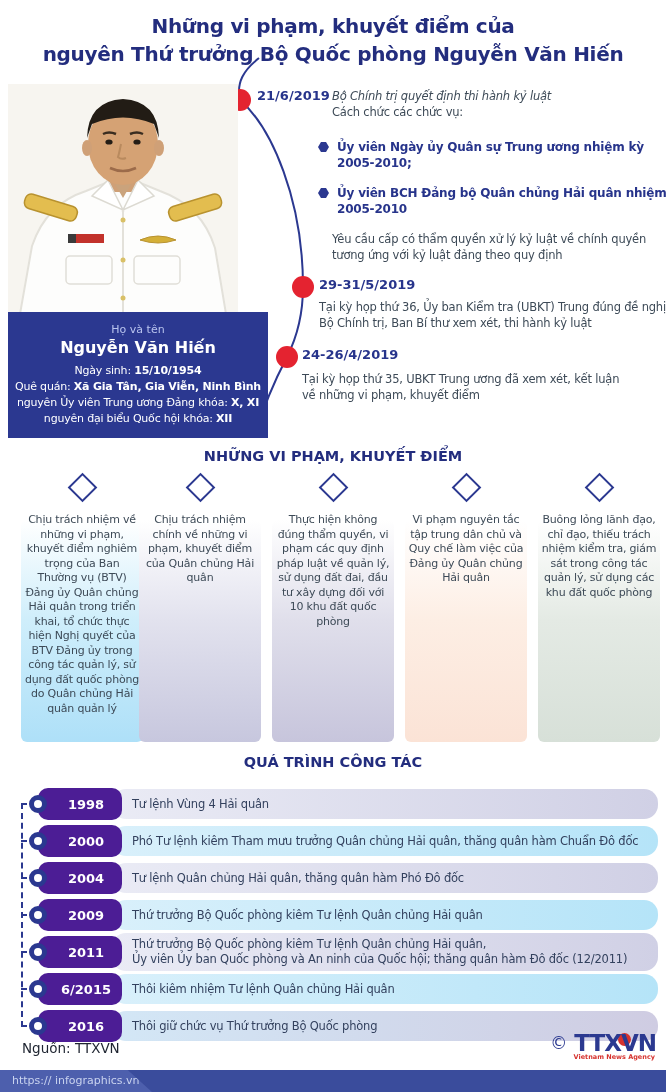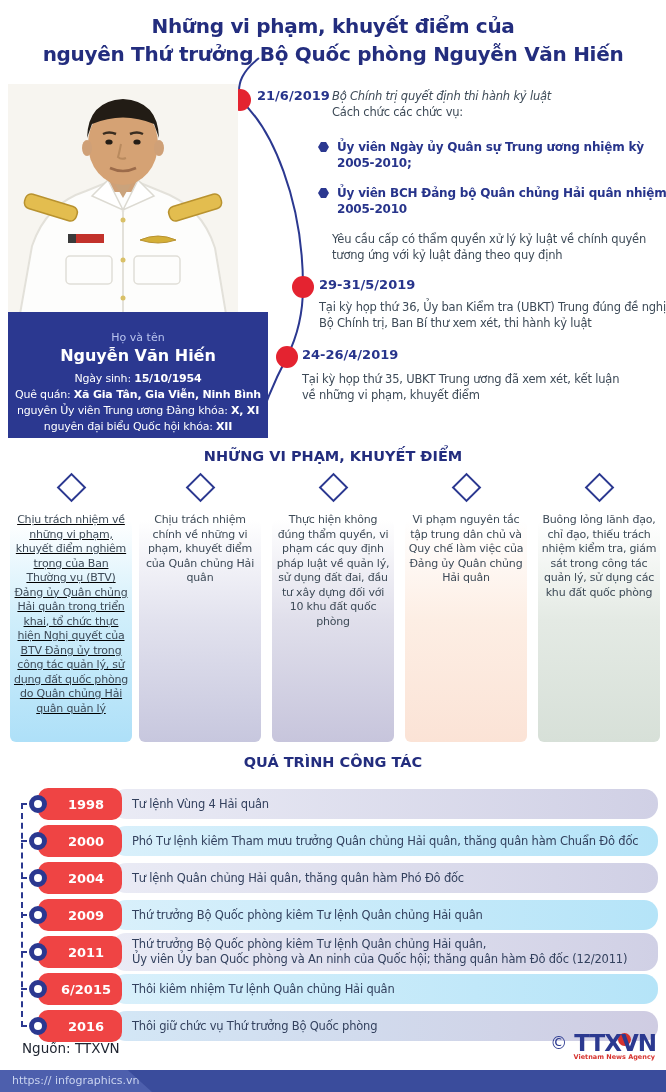--- a/index.html
+++ b/index.html
@@ -14,21 +14,21 @@
   .tl-svg{position:absolute;left:0;top:0;width:666px;height:480px;z-index:1;pointer-events:none;}
   .t-date{position:absolute;font-weight:bold;color:#27348b;font-size:13px;white-space:nowrap;z-index:2;}
   .t-body{position:absolute;color:#3d4a57;font-size:11.5px;line-height:16px;white-space:nowrap;z-index:2;letter-spacing:-0.2px;}
   .italic{font-style:italic;}
   .t-bullet{position:absolute;display:flex;gap:8px;z-index:2;}
   .hex{width:11px;height:10px;background:#2b3890;clip-path:polygon(27% 0,73% 0,100% 50%,73% 100%,27% 100%,0 50%);margin-top:3px;flex:none;}
   .btxt{font-weight:bold;color:#27348b;font-size:12px;line-height:16px;white-space:nowrap;letter-spacing:-0.2px;}
   
   .profile{position:absolute;left:8px;top:312px;width:260px;height:126px;background:#2b3890;color:#fff;
            text-align:center;z-index:3;}
-  .p-label{font-size:11px;color:#b9c4ee;margin-top:19px;}
+  .p-label{font-size:11px;color:#b9c4ee;margin-top:11px;}
   .p-name{font-size:16px;font-weight:bold;margin:2px 0 6px;}
   .p-row{font-size:11px;line-height:16px;letter-spacing:-0.2px;}
   .p-row b{font-weight:bold;}
   
   .v-heading{position:absolute;top:448px;left:0;right:0;text-align:center;font-size:14.5px;font-weight:bold;color:#232d7e;z-index:2;}
   .vcol{position:absolute;top:470px;width:122px;height:272px;}
   .vcol .diamond{width:17px;height:17px;border:2px solid #2b3890;transform:rotate(45deg);margin:7px auto 0;background:#fff;}
   .vcol .panel{position:absolute;left:0;right:0;top:50px;bottom:0;border-radius:6px;}
   .panel-c1{background:linear-gradient(180deg,#ffffff 0%,#cfeefb 45%,#aee0f8 100%);}
   .panel-c2{background:linear-gradient(180deg,#ffffff 0%,#e2e2ee 45%,#c7c7de 100%);}
@@ -40,21 +40,21 @@
   .c-heading{position:absolute;top:754px;left:0;right:0;text-align:center;font-size:14.5px;font-weight:bold;color:#232d7e;}
   .vdash{position:absolute;left:21px;top:803px;height:224px;border-left:2px dashed #2b3890;}
   .crow{position:absolute;left:0;width:666px;height:38px;}
   .crow .bar{position:absolute;left:112px;right:8px;top:4px;bottom:4px;border-radius:14px;display:flex;align-items:center;padding-left:20px;box-sizing:border-box;}
   .crow .bar.tall{top:0;bottom:0;flex-direction:column;align-items:flex-start;justify-content:center;}
   .bar-lav{background:linear-gradient(90deg,#eaebf5,#d0d0e5);}
   .bar-cyan{background:linear-gradient(90deg,#d9f0fb,#b5e4f8);}
   .bar-mix{background:linear-gradient(90deg,#d3e7f6,#cfcce2);}
   .bar-text{font-size:11.5px;color:#33415e;white-space:nowrap;letter-spacing:-0.2px;line-height:15px;}
   .bar-note{}
-  .badge{position:absolute;left:38px;top:3px;width:84px;height:32px;background:#ef4444;border-radius:10px;color:#fff;
+  .badge{position:absolute;left:38px;top:3px;width:84px;height:32px;background:#4c1d95;border-radius:10px;color:#fff;
          font-weight:bold;font-size:13px;display:flex;align-items:center;justify-content:center;padding-left:12px;box-sizing:border-box;z-index:2;}
   .node{position:absolute;left:29px;top:10px;width:8px;height:8px;border:5px solid #2b3890;border-radius:50%;background:#fff;z-index:3;}
   .hdash{position:absolute;left:21px;top:18px;width:16px;border-top:2px dashed #2b3890;}
   
   .source{position:absolute;left:22px;top:1040px;font-size:13.5px;color:#1e2430;}
   .footer-bar{position:absolute;left:0;top:1070px;width:666px;height:22px;background:#3a4c9c;}
   .footer-trap{position:absolute;left:0;top:0;width:152px;height:22px;background:#4d5fad;
                clip-path:polygon(0 0,84% 0,100% 100%,0 100%);}
   .footer-url{font-size:11px;color:#c9d3ef;line-height:22px;padding-left:12px;white-space:nowrap;}
   .logo{position:absolute;right:10px;top:1031px;text-align:right;}
@@ -162,21 +162,21 @@
     <div class="p-label">Họ và tên</div>
     <div class="p-name">Nguyễn Văn Hiến</div>
     <div class="p-row"><span>Ngày sinh: </span><b>15/10/1954</b></div>
     <div class="p-row"><span>Quê quán: </span><b>Xã Gia Tân, Gia Viễn, Ninh Bình</b></div>
     <div class="p-row"><span>nguyên Ủy viên Trung ương Đảng khóa: </span><b>X, XI</b></div>
     <div class="p-row"><span>nguyên đại biểu Quốc hội khóa: </span><b>XII</b></div>
   </div>
 
   <div class="v-heading">NHỮNG VI PHẠM, KHUYẾT ĐIỂM</div>
 
-  <div class="vcol" style="left:10px;text-decoration:underline;">
+  <div class="vcol" style="left:21px;">
     <div class="panel panel-c1"></div>
     <div class="diamond"></div>
     <div class="vtext">Chịu trách nhiệm về những vi phạm, khuyết điểm nghiêm trọng của Ban Thường vụ (BTV) Đảng ủy Quân chủng Hải quân trong triển khai, tổ chức thực hiện Nghị quyết của BTV Đảng ủy trong công tác quản lý, sử dụng đất quốc phòng do Quân chủng Hải quân quản lý</div>
   </div>
   <div class="vcol" style="left:139px;">
     <div class="panel panel-c2"></div>
     <div class="diamond"></div>
     <div class="vtext">Chịu trách nhiệm chính về những vi phạm, khuyết điểm của Quân chủng Hải quân</div>
   </div>
   <div class="vcol" style="left:272px;">

